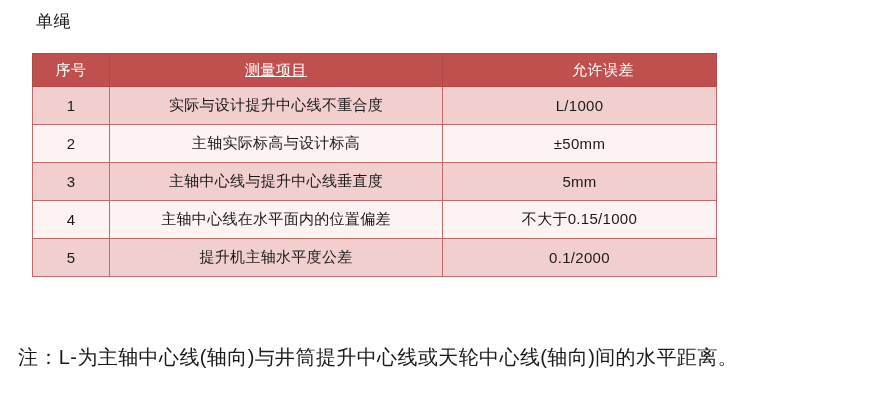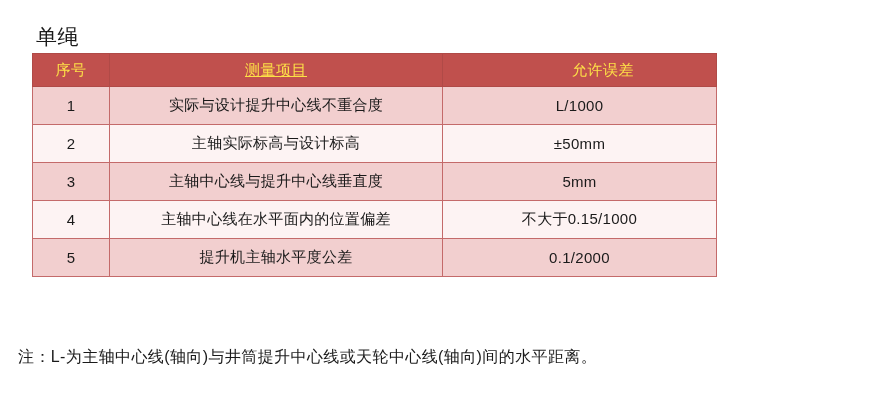--- a/index.html
+++ b/index.html
@@ -11,22 +11,22 @@
     height: 400px;
     background: #ffffff;
     font-family: "Liberation Sans", sans-serif;
     color: #1a1a1a;
     overflow: hidden;
     position: relative;
   }
   .page-title {
     position: absolute;
     left: 36px;
-    top: 25px;
-    font-size: 21px;
+    top: 10px;
+    font-size: 17px;
     line-height: 24px;
     color: #1a1a1a;
     letter-spacing: 0.5px;
   }
   .spec-table {
     position: absolute;
     left: 32px;
     top: 53px;
     width: 628px;
     border-collapse: collapse;
@@ -35,21 +35,21 @@
   }
   .spec-table th,
   .spec-table td {
     border: 1px solid #c46a6a;
     text-align: center;
     vertical-align: middle;
     font-weight: normal;
   }
   .spec-table thead th {
     background: #c0504d;
-    color: #fde047;
+    color: #ffffff;
     font-size: 15px;
     height: 30px;
     border-color: #b04a47;
     letter-spacing: 0.5px;
   }
   .spec-table tbody td {
     font-size: 15px;
     height: 35px;
     color: #1a1a1a;
     letter-spacing: 0.3px;
@@ -68,21 +68,21 @@
     text-decoration: underline;
   }
   .col-tol {
     width: 224px;
     padding-left: 48px;
   }
   .footnote {
     position: absolute;
     left: 18px;
     top: 345px;
-    font-size: 16px;
+    font-size: 20px;
     line-height: 24px;
     color: #1a1a1a;
     letter-spacing: 0.4px;
   }
 </style>
 </head>
 <body>
 
 <div class="page-title">单绳</div>
 

